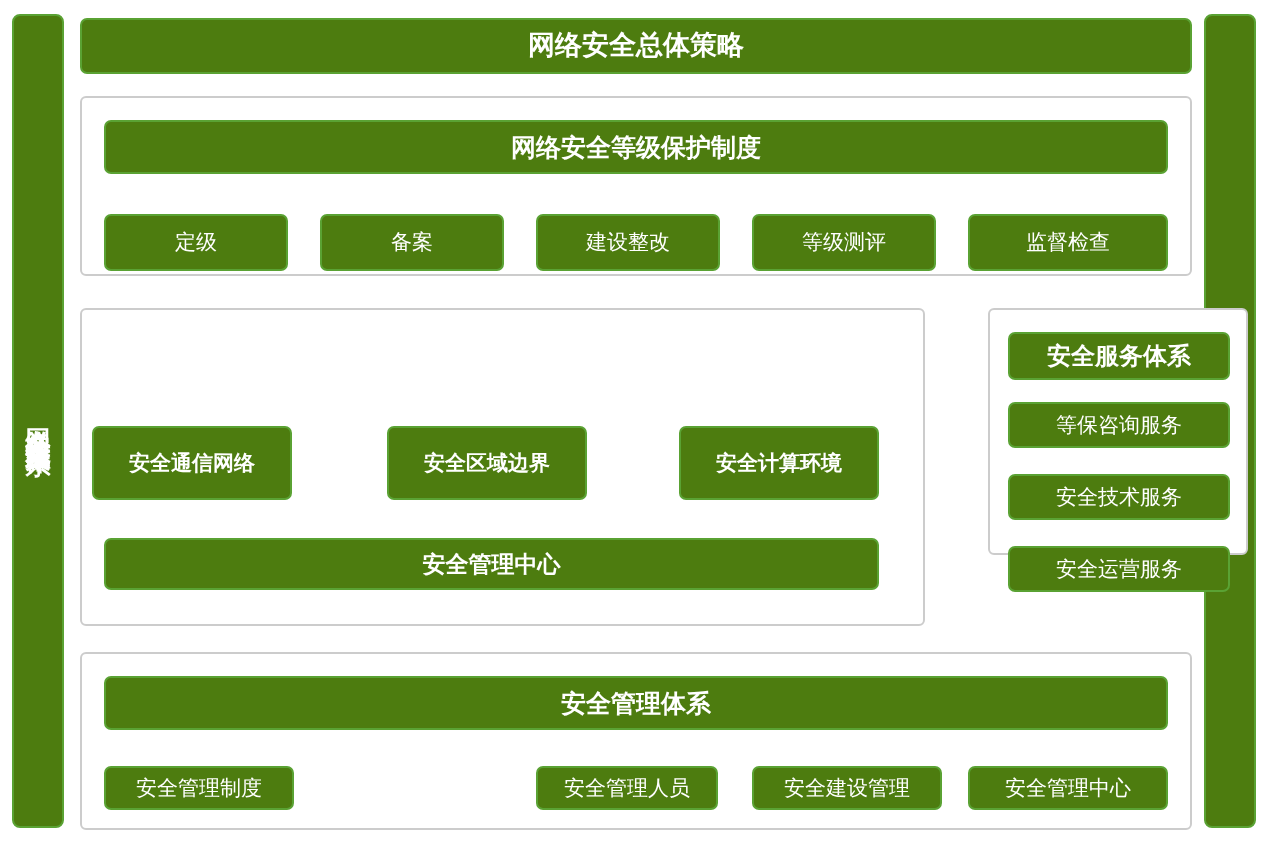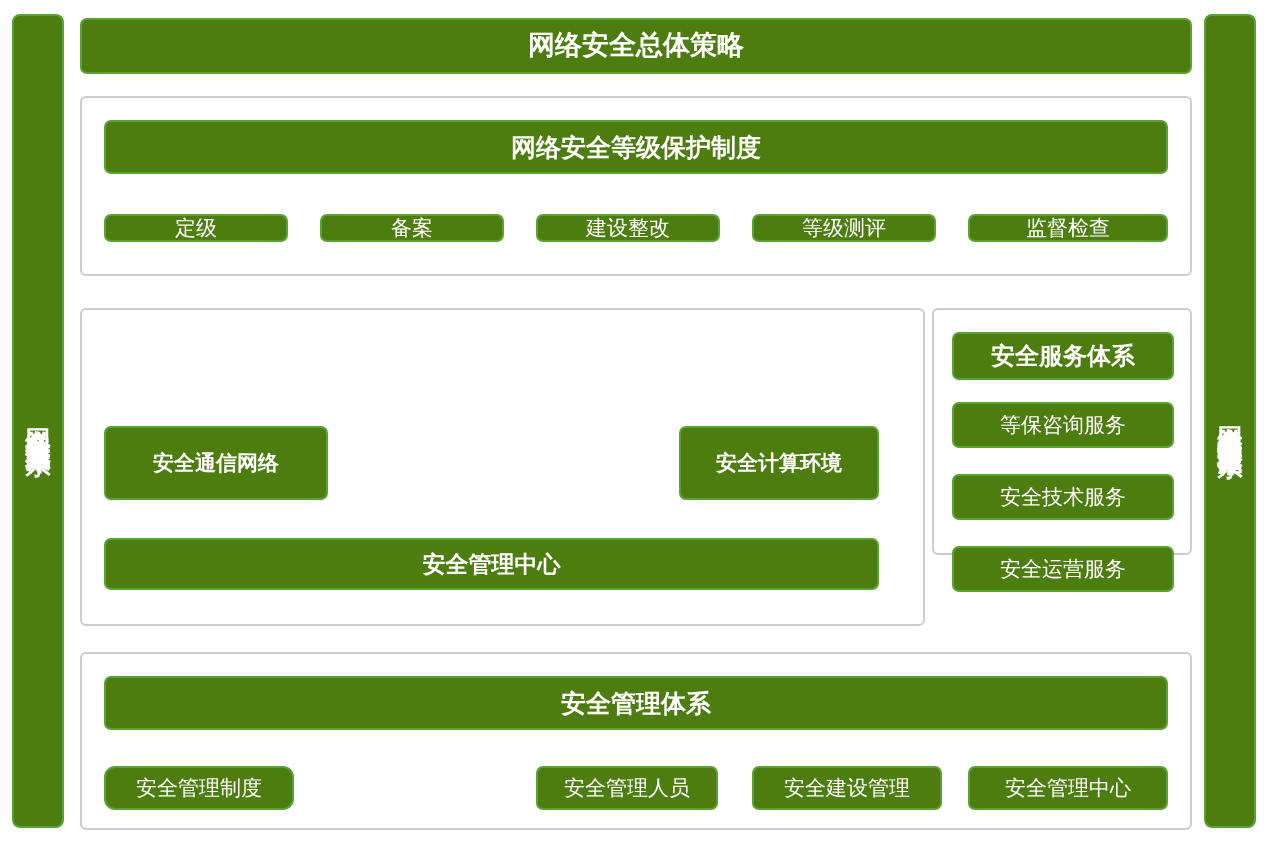--- a/index.html
+++ b/index.html
@@ -70,41 +70,41 @@
     font-size: 27px;
   }
 
   
   #mlps-frame { left: 80px; top: 96px; width: 1112px; height: 180px; padding-left: 48px; }
   #mlps-title {
     position: absolute; left: 22px; top: 22px;
     width: 1064px; height: 54px; font-size: 25px;
   }
   .mlps-step {
-    position: absolute; top: 116px; height: 28px;
+    position: absolute; top: 116px; height: 57px;
     font-size: 21px;
   }
 
   
   #tech-frame { left: 80px; top: 308px; width: 845px; height: 318px; }
   #tech-title {
     position: absolute; left: 22px; top: 22px;
     width: 775px; height: 48px; font-size: 24px;
   }
   .tech-item {
     position: absolute; top: 116px; height: 74px;
     font-size: 21px;
   }
   #tech-center {
     position: absolute; left: 22px; top: 228px;
     width: 775px; height: 52px; font-size: 23px;
   }
 
   
-  #svc-frame { left: 932px; top: 308px; width: 260px; height: 247px; }
+  #svc-frame { left: 988px; top: 308px; width: 260px; height: 247px; }
   #svc-title {
     position: absolute; left: 18px; top: 22px;
     width: 222px; height: 48px; font-size: 24px;
   }
   .svc-item {
     position: absolute; left: 18px; width: 222px; height: 46px;
     font-size: 21px;
   }
 
   
@@ -134,36 +134,37 @@
 
     <div class="blk mlps-step" style="left:22px;width:184px;">定级</div>
     <div class="blk mlps-step" style="left:238px;width:184px;">备案</div>
     <div class="blk mlps-step" style="left:454px;width:184px;">建设整改</div>
     <div class="blk mlps-step" style="left:670px;width:184px;">等级测评</div>
     <div class="blk mlps-step" style="left:886px;width:200px;">监督检查</div>
   </div>
 
   <div class="frame" id="tech-frame">
 
-    <div class="blk bold tech-item" style="left:22px;width:224px;">安全通信网络</div>
+    <div class="blk bold tech-item" style="left:10px;width:200px;">安全通信网络</div>
+    <div class="blk bold tech-item" style="left:305px;width:200px;">安全区域边界</div>
     <div class="blk bold tech-item" style="left:597px;width:200px;">安全计算环境</div>
 
     <div class="blk bold" id="tech-center">安全管理中心</div>
   </div>
 
   <div class="frame" id="svc-frame">
     <div class="blk bold" id="svc-title">安全服务体系</div>
 
     <div class="blk svc-item" style="top:92px;">等保咨询服务</div>
     <div class="blk svc-item" style="top:164px;">安全技术服务</div>
     <div class="blk svc-item" style="top:236px;">安全运营服务</div>
   </div>
 
   <div class="frame" id="mgmt-frame">
     <div class="blk bold" id="mgmt-title">安全管理体系</div>
 
-    <div class="blk mgmt-item" style="left:22px;width:190px;border-radius:11px;">安全管理制度</div>
+    <div class="blk mgmt-item" style="left:22px;width:190px;">安全管理制度</div>
     <div class="blk mgmt-item" style="left:454px;width:182px;">安全管理人员</div>
     <div class="blk mgmt-item" style="left:670px;width:190px;">安全建设管理</div>
     <div class="blk mgmt-item" style="left:886px;width:200px;">安全管理中心</div>
   </div>
 
 </div>
 
 </body></html>

